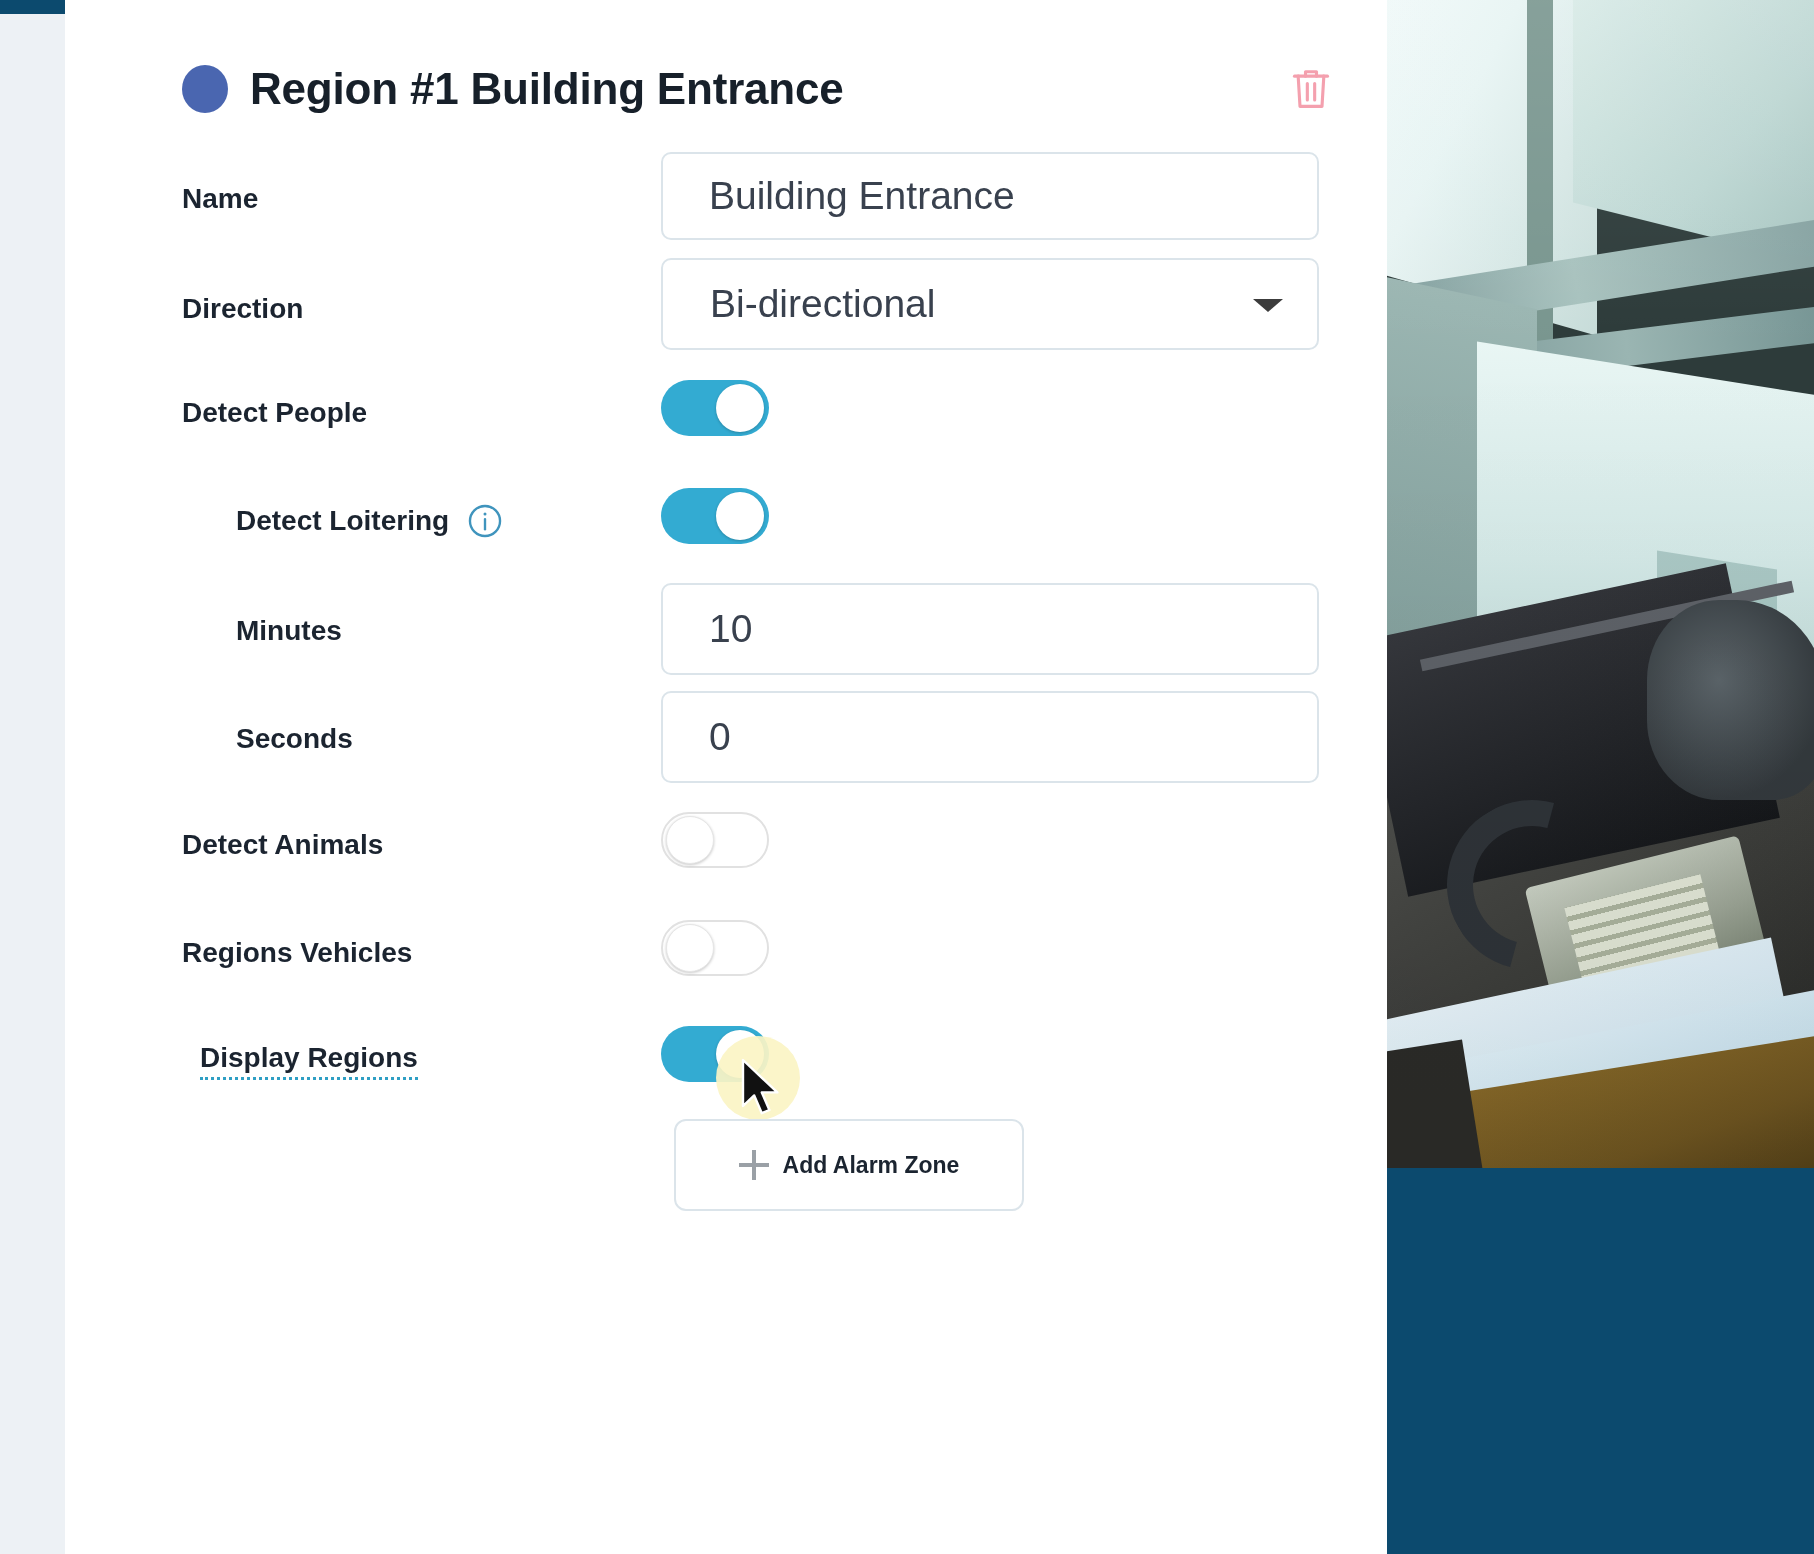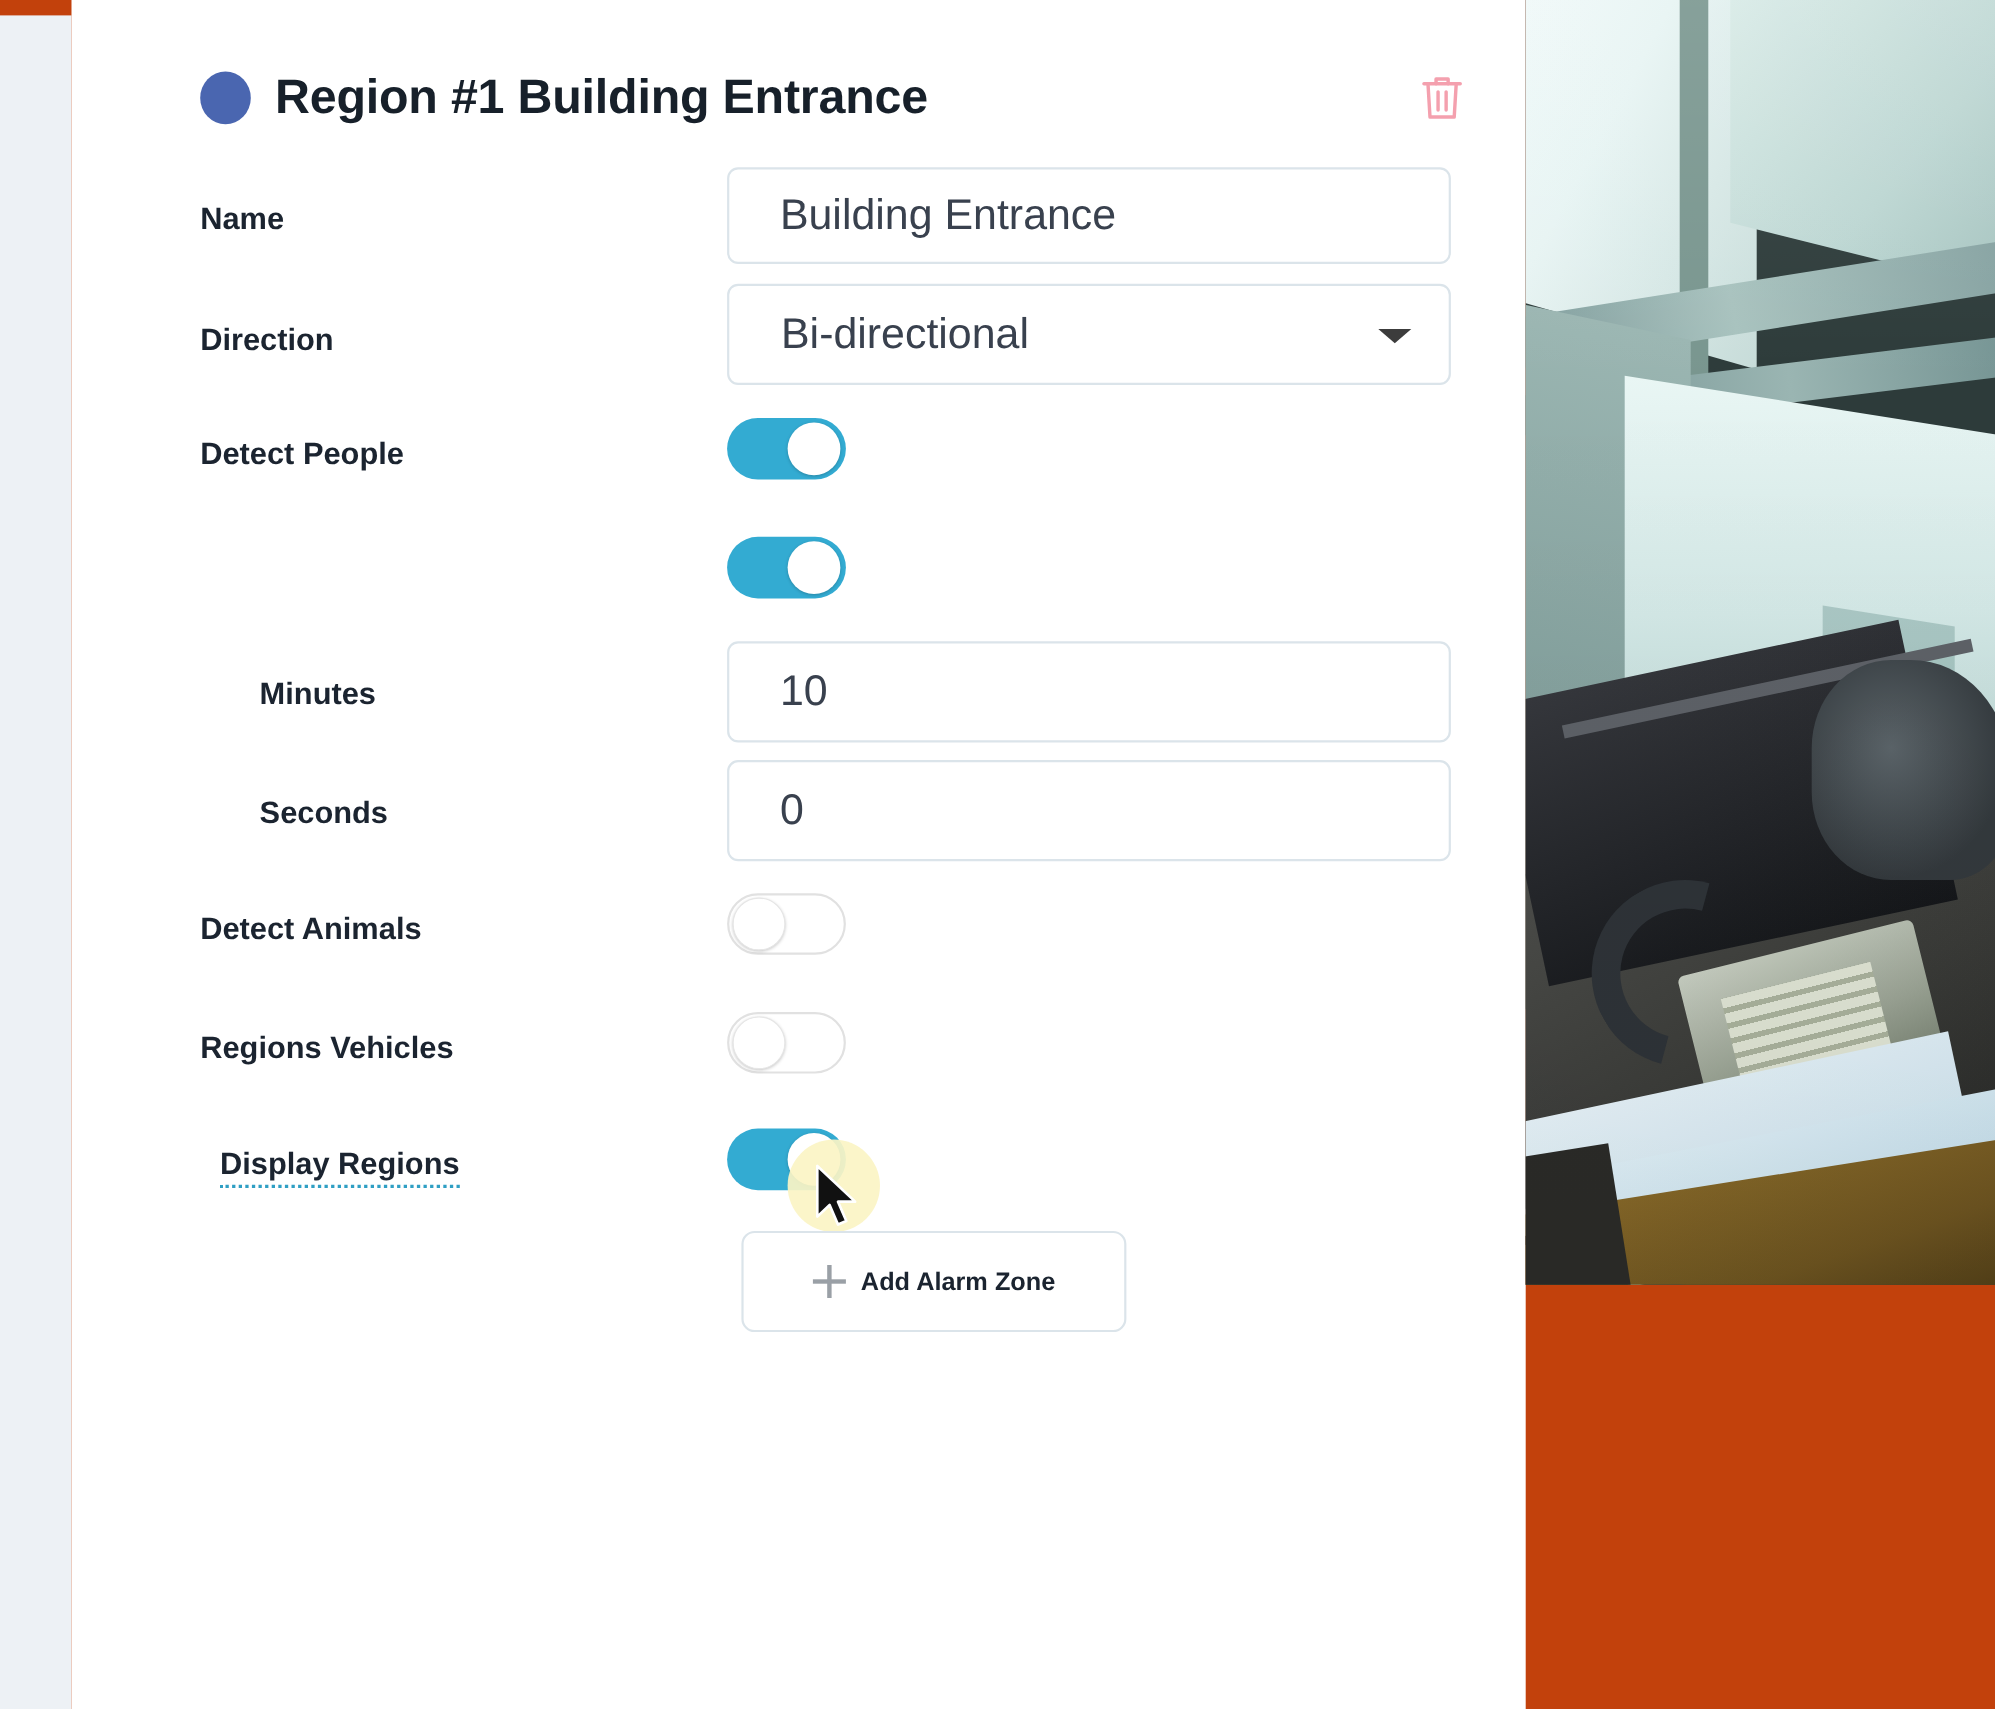--- a/index.html
+++ b/index.html
@@ -10,21 +10,21 @@
     height: 1554px;
     background: #ffffff;
     font-family: "Liberation Sans", sans-serif;
     overflow: hidden;
   }
 
   #app {
     position: relative;
     width: 1814px;
     height: 1554px;
-    background: #c2410c;
+    background: #0c4a6e;
   }
 
   
   .left-rail {
     position: absolute;
     left: 0;
     top: 14px;
     width: 65px;
     height: 1540px;
     background: #edf1f5;
@@ -409,20 +409,30 @@
 
     <div class="row" style="left:117px; top:382px; height:62px;">
       <span class="row-label">Detect People</span>
     </div>
     <div class="row" style="left:596px; top:380px;">
       <div class="toggle on">
         <span class="knob"></span>
       </div>
     </div>
 
+    <div class="row" style="left:117px; top:490px; height:62px;">
+      <span class="row-label indent-1">Detect Loitering</span>
+      <span class="info-icon">
+        <svg width="38" height="38" viewBox="0 0 24 24" fill="none" stroke="#3f94bd" stroke-width="1.5">
+          <circle cx="12" cy="12" r="9.5"></circle>
+          <circle cx="12" cy="7.6" r="0.95" fill="#3f94bd" stroke="none"></circle>
+          <path d="M12 10.8v6.4" stroke-linecap="round"></path>
+        </svg>
+      </span>
+    </div>
     <div class="row" style="left:596px; top:488px;">
       <div class="toggle on">
         <span class="knob"></span>
       </div>
     </div>
 
     <div class="row" style="left:117px; top:600px; height:62px;">
       <span class="row-label indent-1">Minutes</span>
     </div>
     <input class="field tall" type="text" style="top: 583px;" value="10">

